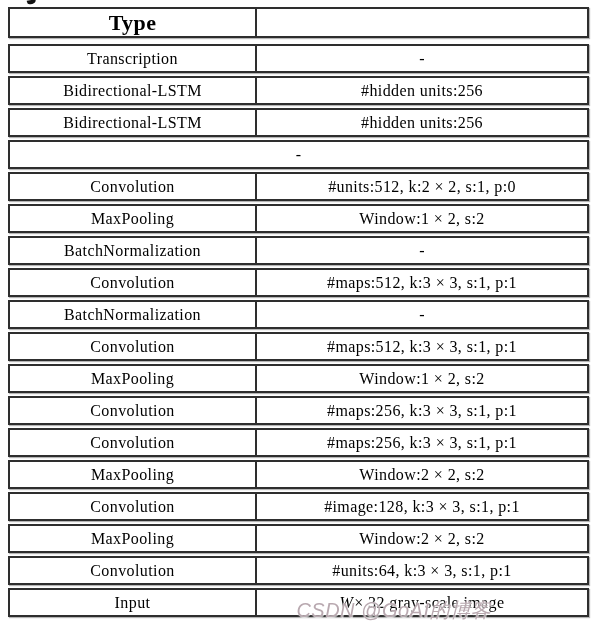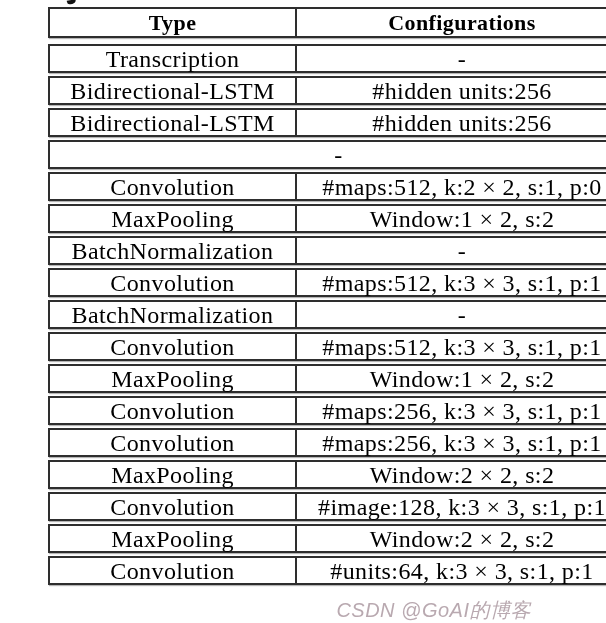--- a/index.html
+++ b/index.html
@@ -9,21 +9,21 @@
     --background: #ffffff;
   }
   * { box-sizing: border-box; margin: 0; padding: 0; }
   html, body {
     width: 606px; height: 623px;
     background: var(--background);
     font-family: "Liberation Serif", serif;
     color: var(--text);
     overflow: hidden;
   }
-  .page { position: relative; width: 498px; height: 623px; margin-left: 40px; }
+  .page { position: relative; width: 498px; height: 623px; }
 
   
   .crop-fragment {
     position: absolute; left: 27px; top: 0;
     width: 9px; height: 4px;
     background: #141414;
     border-radius: 0 0 4px 3px;
     transform: rotate(-10deg);
   }
 
@@ -36,21 +36,21 @@
     margin-bottom: 3px;
     background: var(--background);
     box-shadow: 1px 1px 1px rgba(90,90,90,0.45);
   }
   .row.header {
     height: 31px;
     margin-bottom: 6px;
   }
   .cell {
     display: flex; align-items: center; justify-content: center;
-    font-size: 24px;
+    font-size: 16px;
     line-height: 1;
     white-space: nowrap;
     letter-spacing: 0.4px;
   }
   .c1 { width: 247px; border-right: 2px solid var(--border); }
   .c2 { flex: 1; }
   .row.header .cell { font-weight: bold; font-size: 22px; }
   .cell i { font-style: italic; margin-right: 1px; }
 
   .watermark {
@@ -68,41 +68,40 @@
 </head>
 <body>
 
 <div class="page">
 
   <div class="crop-fragment"></div>
 
   <div class="tbl">
     <div class="row header">
       <div class="cell c1">Type</div>
-      <div class="cell c2">Configurations</div>
     </div>
     <div id="rows">
         <div class="row">
           <div class="cell c1">Transcription</div>
           <div class="cell c2">-</div>
         </div>
         <div class="row">
           <div class="cell c1">Bidirectional-LSTM</div>
           <div class="cell c2">#hidden units:256</div>
         </div>
         <div class="row">
           <div class="cell c1">Bidirectional-LSTM</div>
           <div class="cell c2">#hidden units:256</div>
         </div>
         <div class="row">
           <div class="cell c2">-</div>
         </div>
         <div class="row">
           <div class="cell c1">Convolution</div>
-          <div class="cell c2">#maps:512, k:2 × 2, s:1, p:0</div>
+          <div class="cell c2">#units:512, k:2 × 2, s:1, p:0</div>
         </div>
         <div class="row">
           <div class="cell c1">MaxPooling</div>
           <div class="cell c2">Window:1 × 2, s:2</div>
         </div>
         <div class="row">
           <div class="cell c1">BatchNormalization</div>
           <div class="cell c2">-</div>
         </div>
         <div class="row">
@@ -138,18 +137,22 @@
           <div class="cell c2">#image:128, k:3 × 3, s:1, p:1</div>
         </div>
         <div class="row">
           <div class="cell c1">MaxPooling</div>
           <div class="cell c2">Window:2 × 2, s:2</div>
         </div>
         <div class="row">
           <div class="cell c1">Convolution</div>
           <div class="cell c2">#units:64, k:3 × 3, s:1, p:1</div>
         </div>
+        <div class="row">
+          <div class="cell c1">Input</div>
+          <div class="cell c2"><i>W</i> × 32 gray-scale image</div>
+        </div>
       </div>
   </div>
 
   <div class="watermark">CSDN @GoAI的博客</div>
 
 </div>
 
 </body></html>

